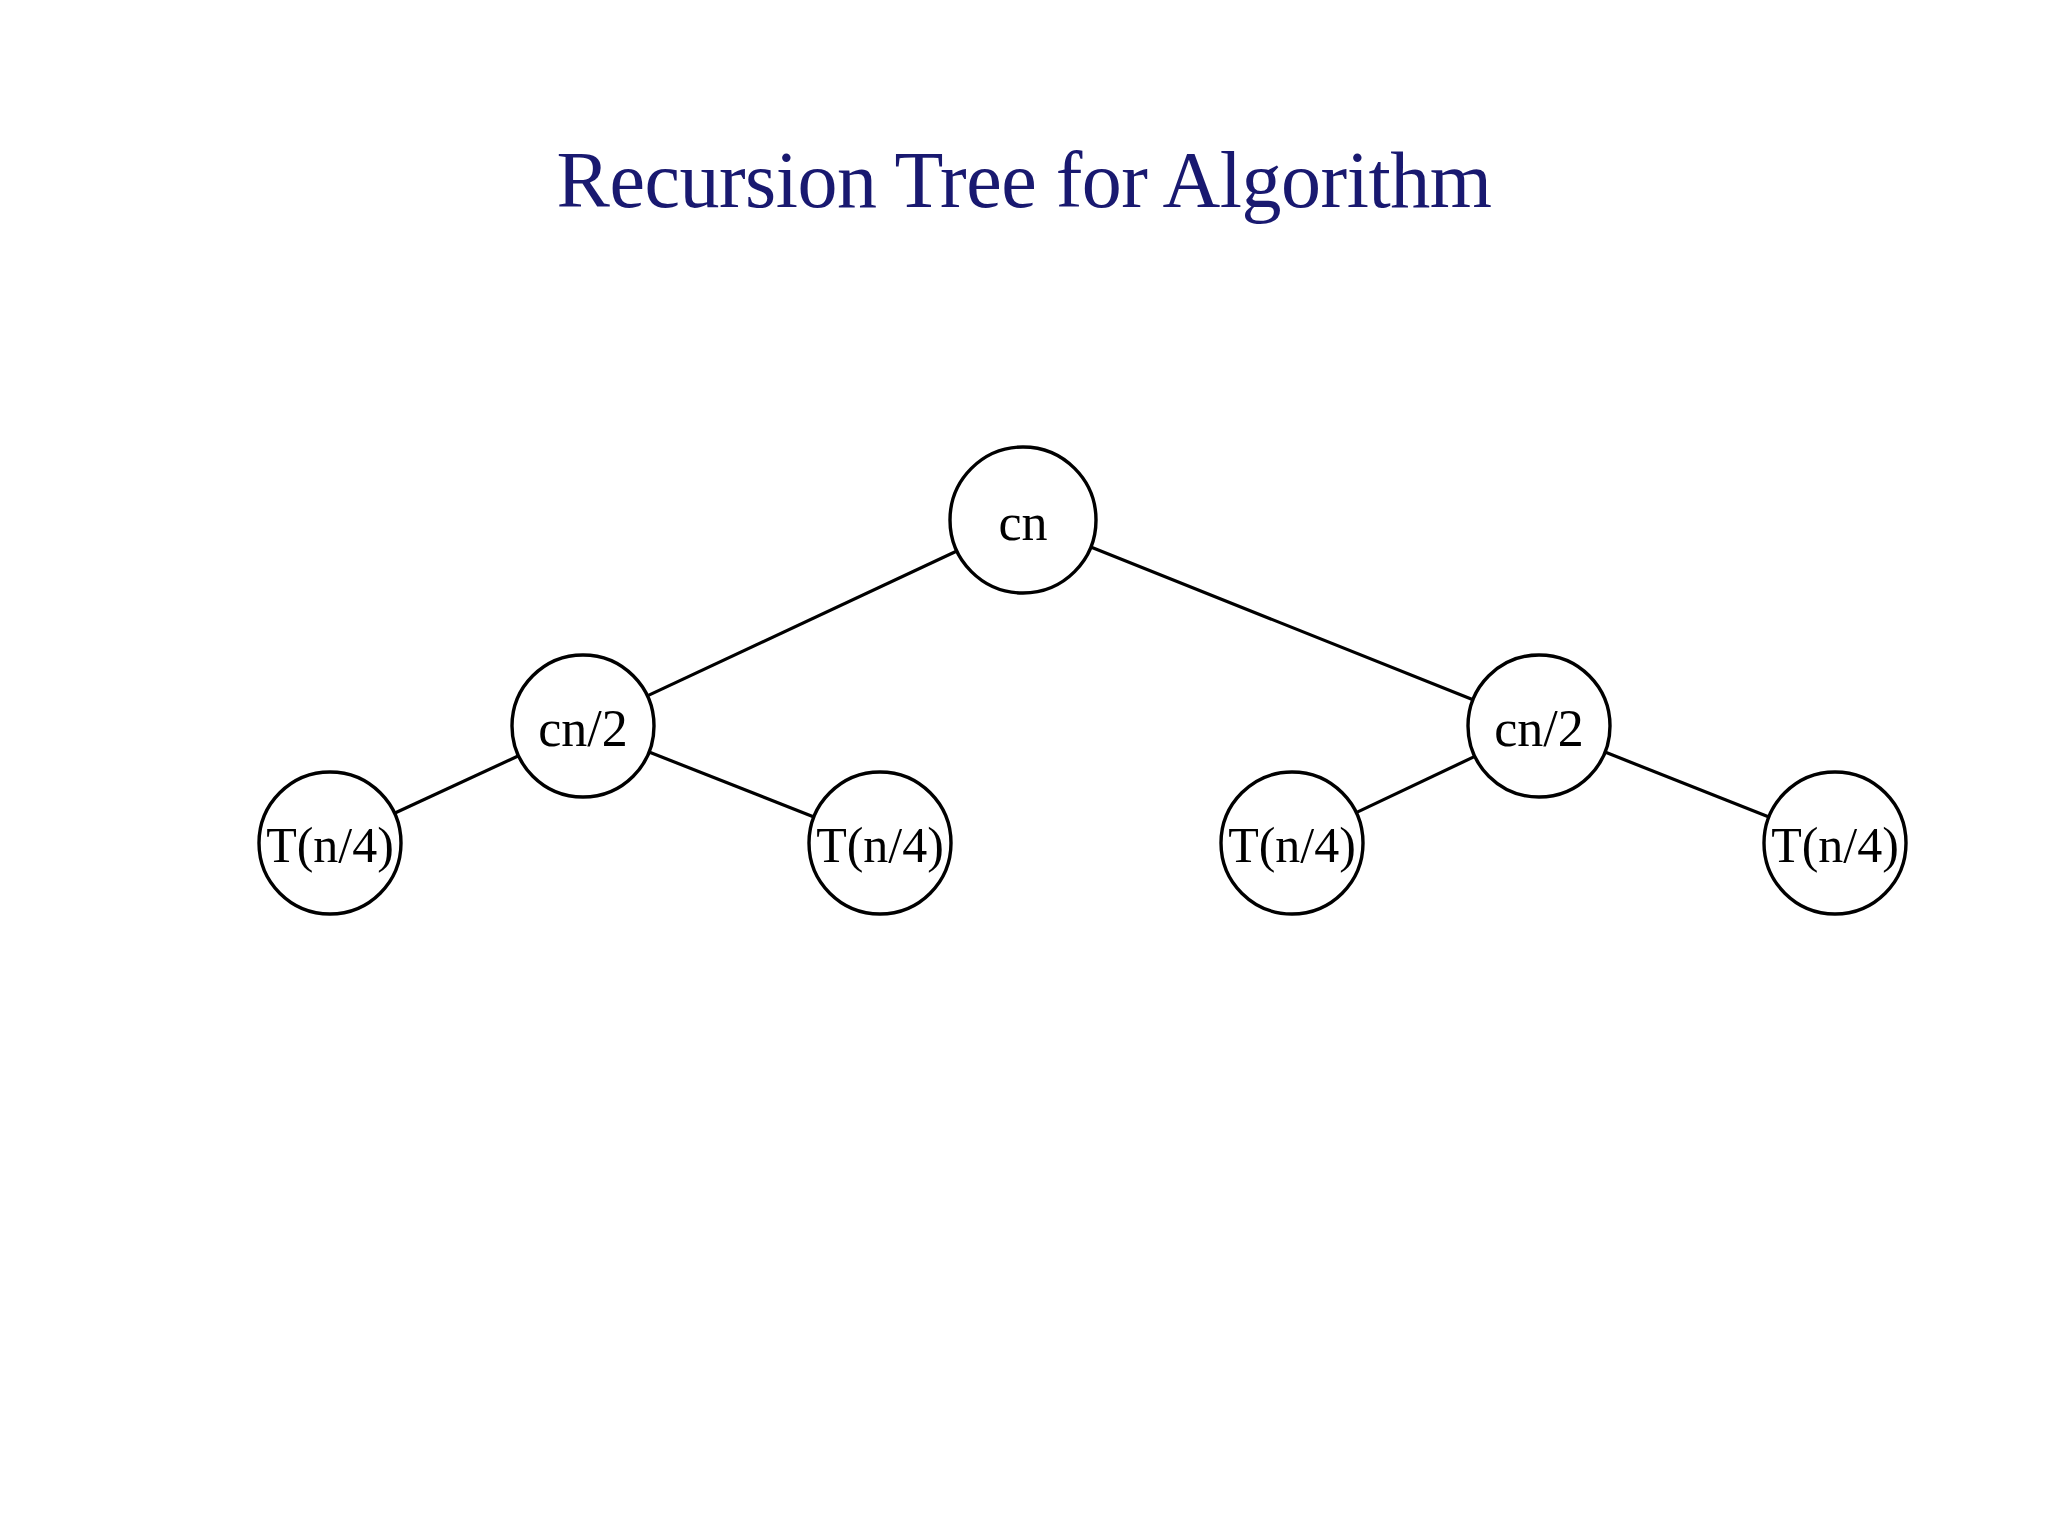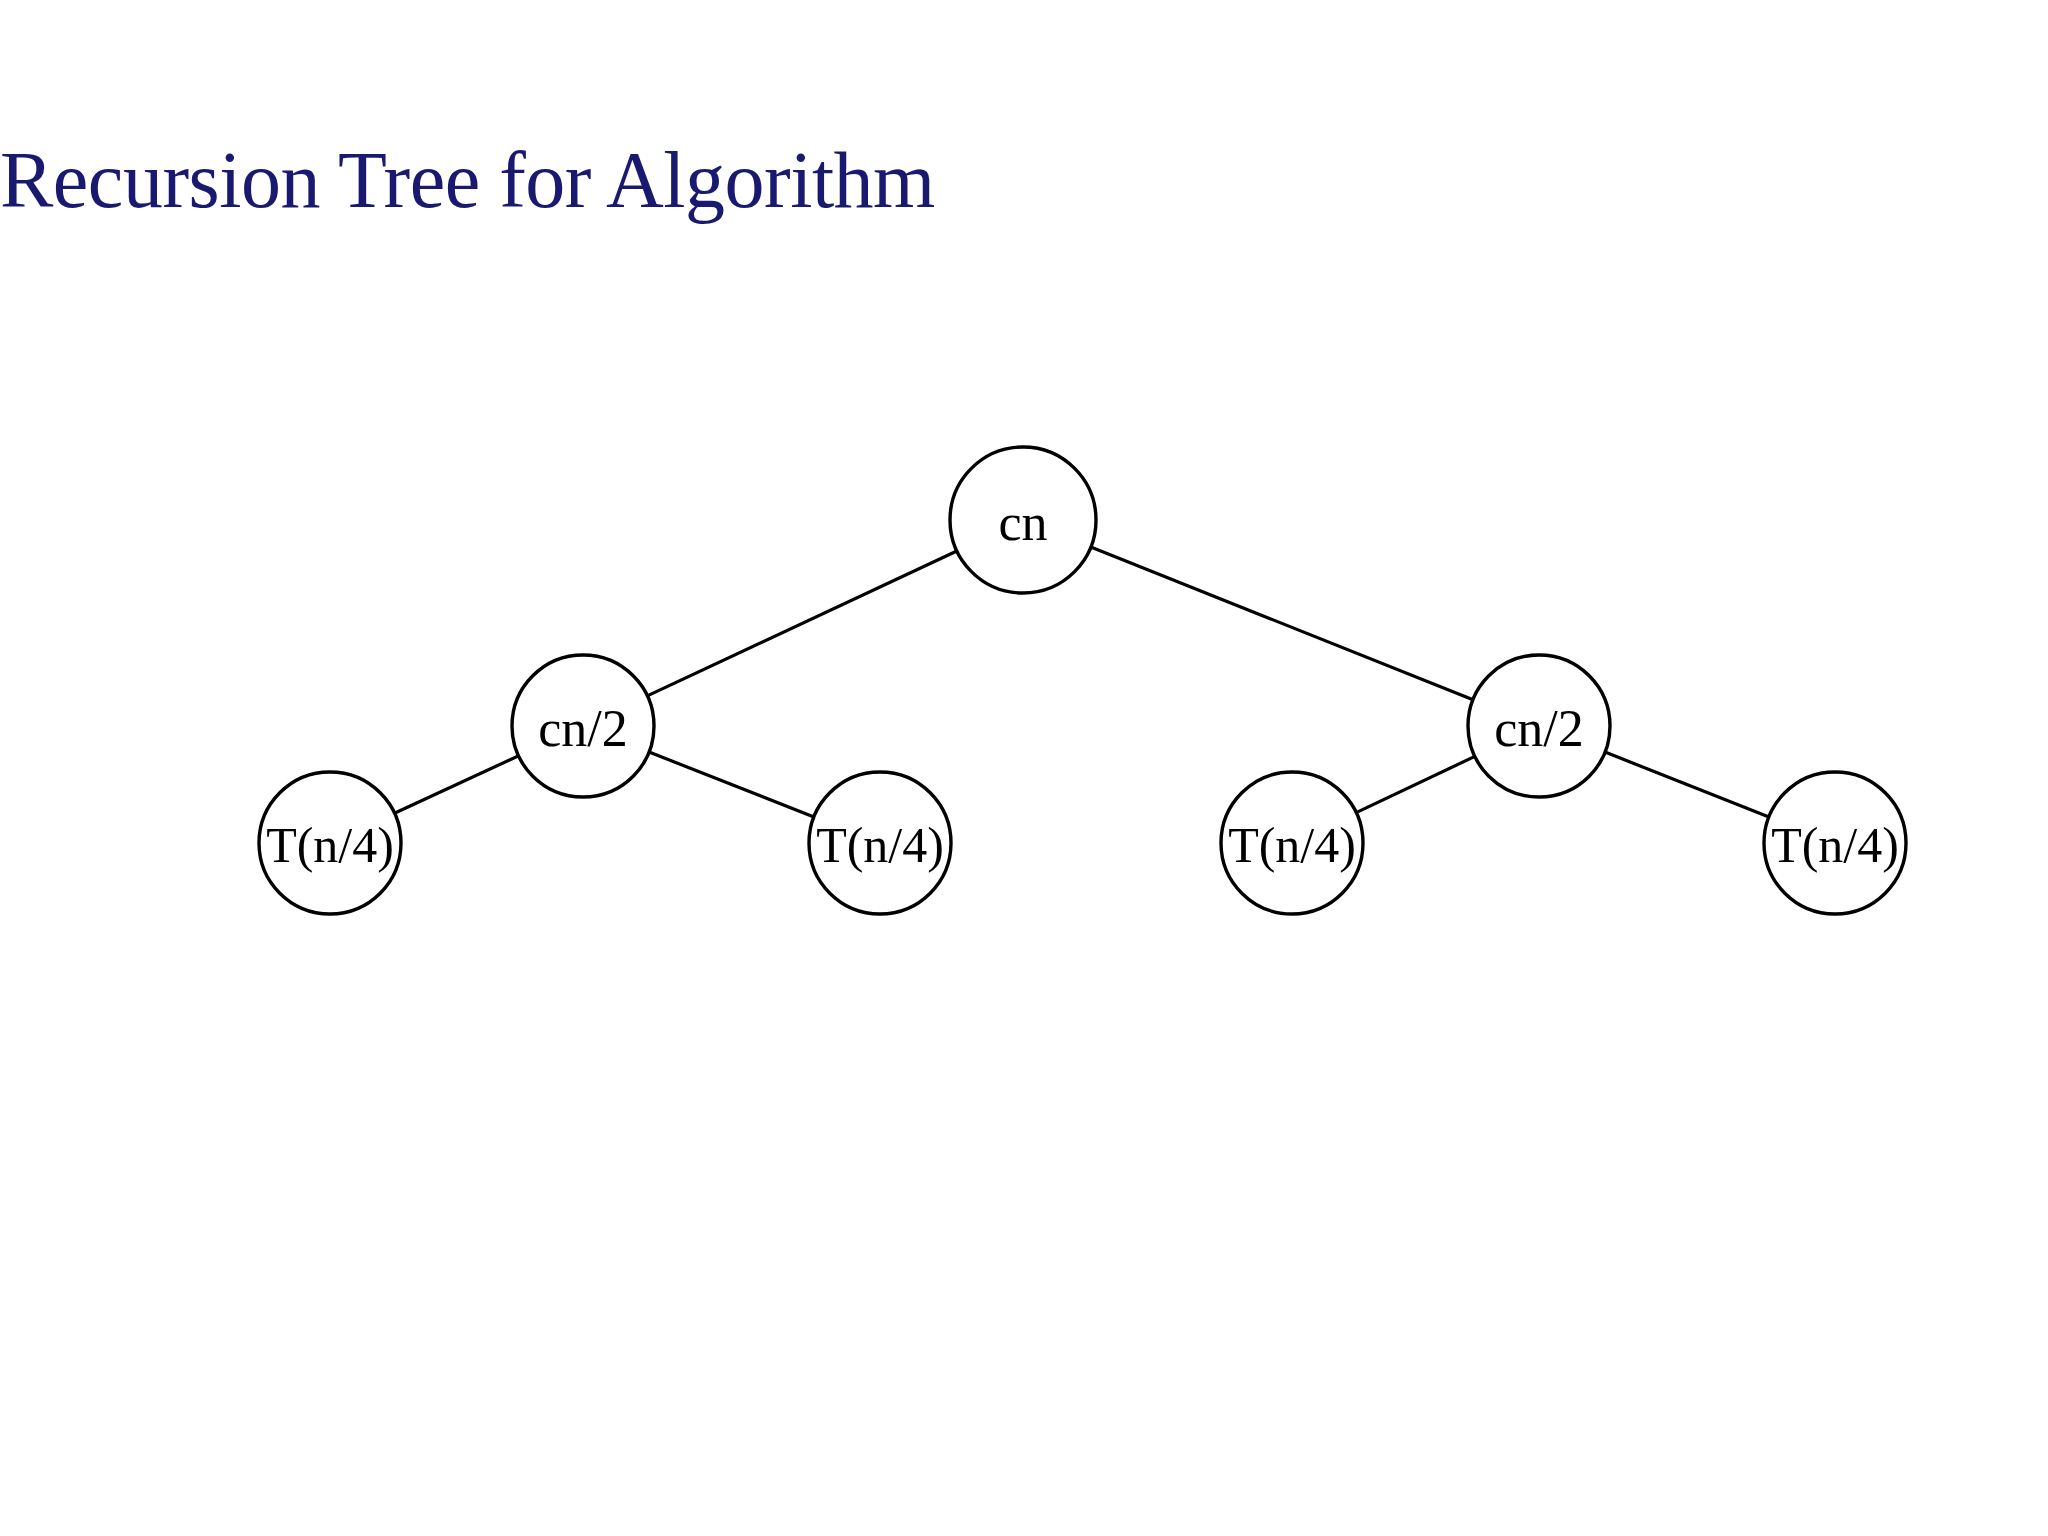--- a/index.html
+++ b/index.html
@@ -24,21 +24,21 @@
     height: 1536px;
     background: #ffffff;
   }
 
   
   #slide-title {
     position: absolute;
     left: 0;
     top: 140px;
     width: 2048px;
-    text-align: left;
+    text-align: center;
     color: #191970;
     font-family: "Liberation Serif", "DejaVu Serif", serif;
     font-size: 80px;
     font-weight: normal;
     letter-spacing: -0.5px;
     line-height: 1.0;
     white-space: nowrap;
     user-select: none;
   }
 

